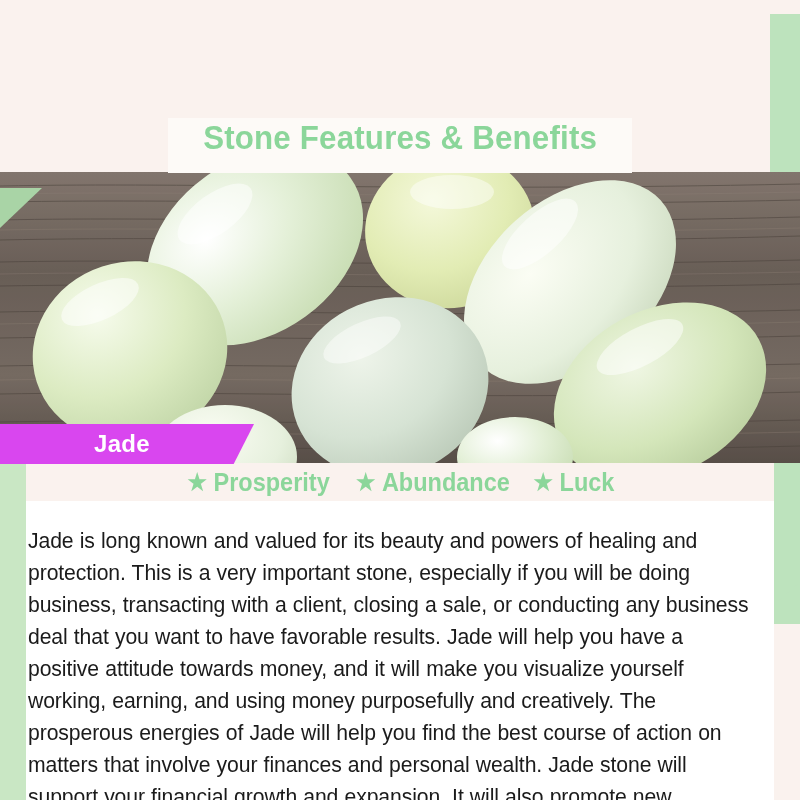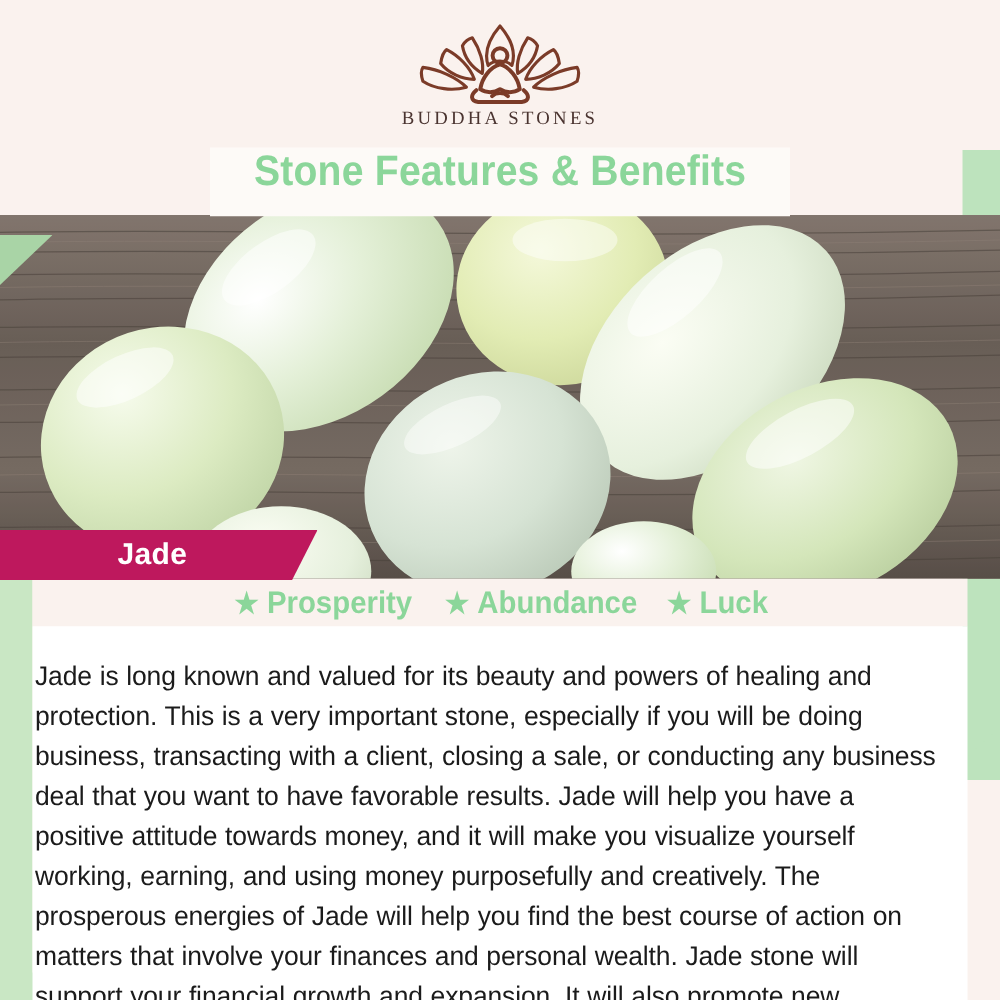--- a/index.html
+++ b/index.html
@@ -147,21 +147,21 @@
   }
   .photo svg { display: block; }
 
   
   .jade-banner {
     position: absolute;
     left: 0;
     top: 424px;
     width: 254px;
     height: 40px;
-    background: #be185d;
+    background: #d946ef;
     clip-path: polygon(0 0, 100% 0, 92% 100%, 0 100%);
     z-index: 5;
     display: flex;
     align-items: center;
   }
   .jade-label {
     color: #ffffff;
     font-family: "Liberation Sans", sans-serif;
     font-weight: 700;
     font-size: 24px;
@@ -224,52 +224,20 @@
 <body>
 
 <div id="page">
 
   <div class="deco-green-right"></div>
   <div class="deco-green-right-notch"></div>
   <div class="deco-green-left"></div>
   <div class="deco-green-bottom"></div>
   <div class="deco-green-bottom-angle"></div>
 
-  <div class="header">
-    <div class="logo-wrap">
-      <svg class="logo-mark" viewBox="0 0 200 86" aria-hidden="true">
-        <g fill="none" stroke="#7b3b28" stroke-width="3.2" stroke-linecap="round" stroke-linejoin="round">
-
-          <path d="M100 6 C 112 20, 116 34, 112 46 C 106 40, 94 40, 88 46 C 84 34, 88 20, 100 6 Z"></path>
-
-          <path d="M72 18 C 80 30, 84 44, 82 54 C 72 48, 64 38, 62 26 C 65 21, 68 19, 72 18 Z"></path>
-
-          <path d="M128 18 C 120 30, 116 44, 118 54 C 128 48, 136 38, 138 26 C 135 21, 132 19, 128 18 Z"></path>
-
-          <path d="M46 30 C 58 36, 70 48, 74 60 C 62 60, 48 54, 40 44 C 41 37, 43 32, 46 30 Z"></path>
-
-          <path d="M154 30 C 142 36, 130 48, 126 60 C 138 60, 152 54, 160 44 C 159 37, 157 32, 154 30 Z"></path>
-
-          <path d="M22 48 C 38 50, 56 58, 66 68 C 52 72, 34 70, 22 62 C 20 56, 20 51, 22 48 Z"></path>
-
-          <path d="M178 48 C 162 50, 144 58, 134 68 C 148 72, 166 70, 178 62 C 180 56, 180 51, 178 48 Z"></path>
-        </g>
-        <g fill="none" stroke="#7b3b28" stroke-width="4" stroke-linecap="round" stroke-linejoin="round">
-
-          <circle cx="100" cy="36" r="7.5"></circle>
-
-          <path d="M100 45 C 90 48, 82 58, 80 70 C 86 74, 94 74, 100 70 C 106 74, 114 74, 120 70 C 118 58, 110 48, 100 45 Z"></path>
-
-          <path d="M76 71 C 70 76, 70 82, 78 83 L122 83 C 130 82, 130 76, 124 71"></path>
-          <path d="M92 77 C 96 73, 104 73, 108 77"></path>
-        </g>
-      </svg>
-      <div class="logo-text">BUDDHA STONES</div>
-    </div>
-  </div>
 
   <div class="title-panel">
     <span class="title-text">Stone Features &amp; Benefits</span>
   </div>
 
   <div class="photo">
     <svg width="800" height="291" viewBox="0 0 800 291" aria-hidden="true">
       <defs>
         <linearGradient id="wood" x1="0" y1="0" x2="0" y2="1">
           <stop offset="0" stop-color="#8a7d74"></stop>

